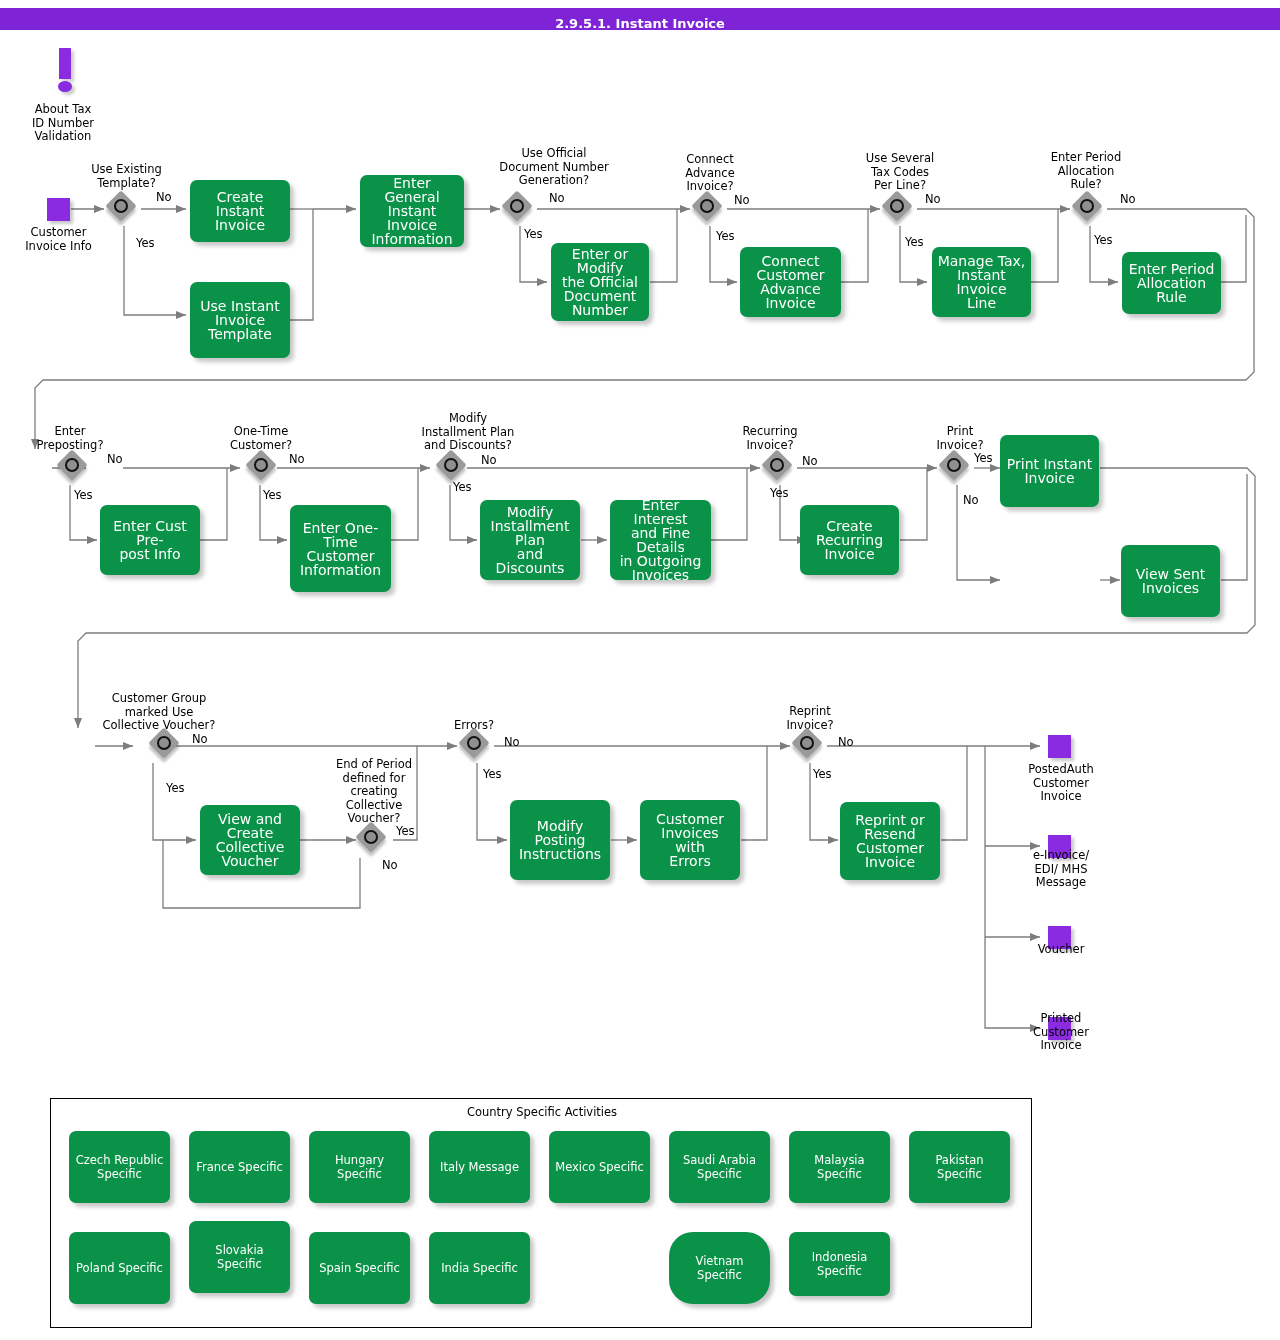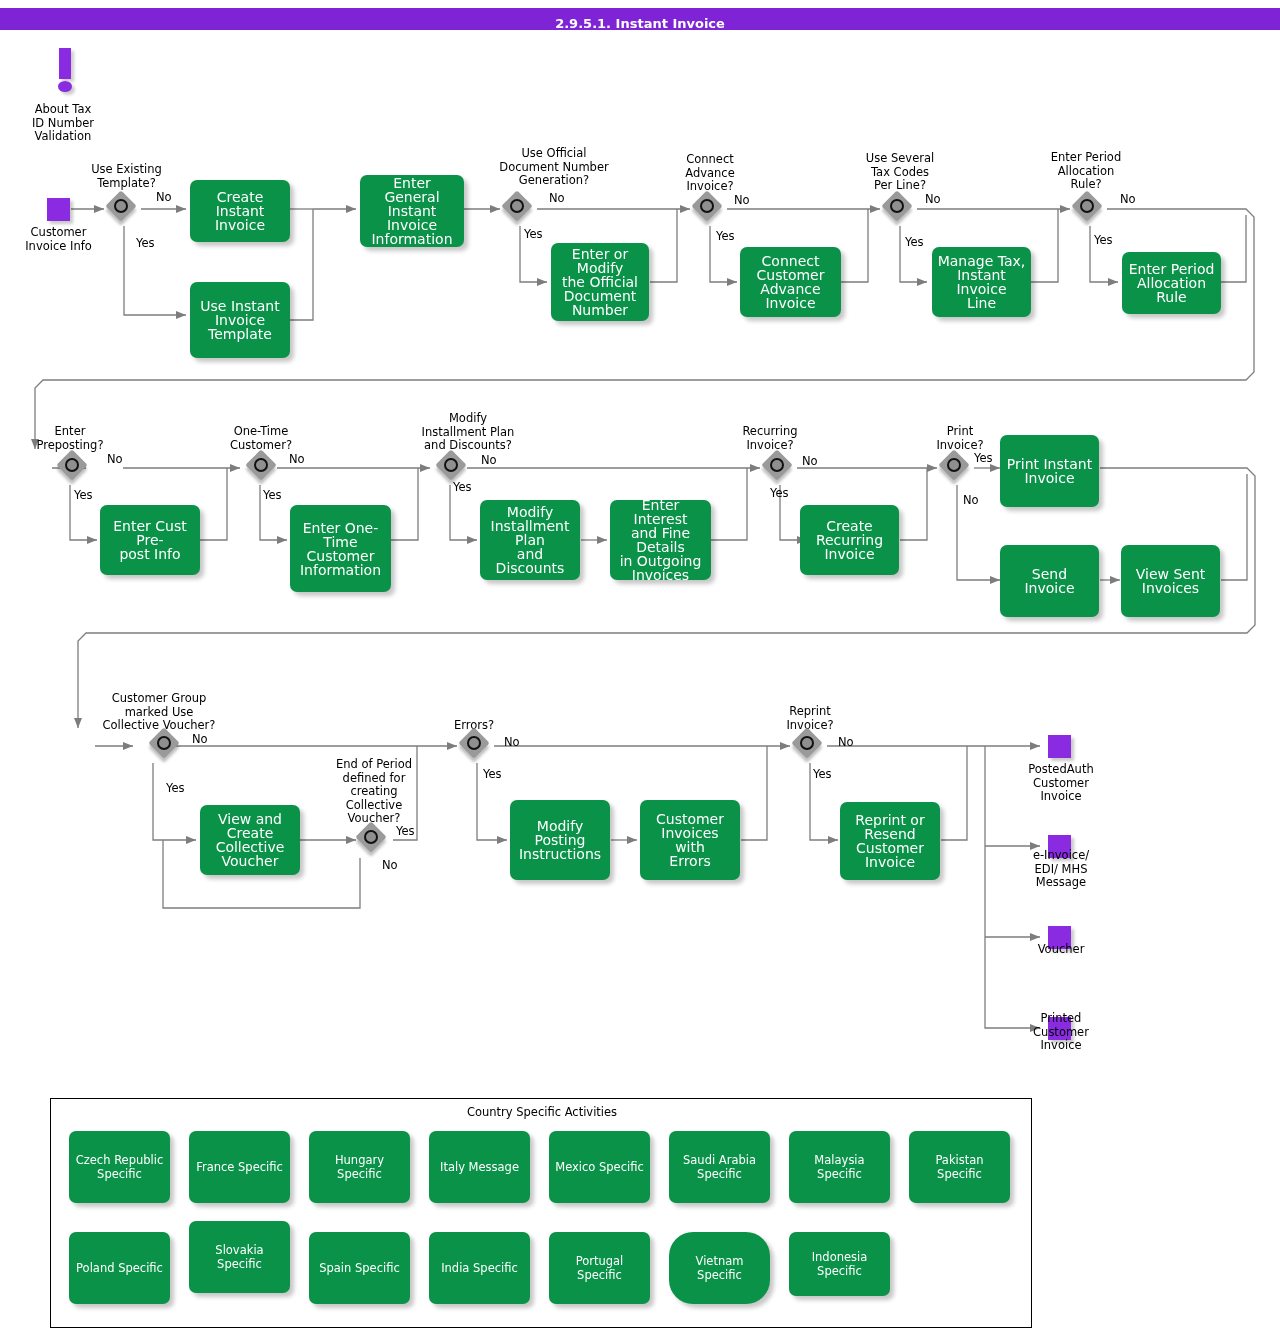--- a/index.html
+++ b/index.html
@@ -222,21 +222,20 @@
   <div class="task" style="left:800px;top:505px;width:99px;height:70px;">Create<br>Recurring<br>Invoice</div>
 
   <div class="lab" style="left:910px;top:425px;width:100px;">Print<br>Invoice?</div>
   <div class="gw" style="left:941px;top:452px;">
     <div class="dia"></div>
     <div class="ring"></div>
   </div>
   <div class="yn" style="left:974px;top:452px;">Yes</div>
   <div class="yn" style="left:963px;top:494px;">No</div>
   <div class="task" style="left:1000px;top:435px;width:99px;height:72px;">Print Instant<br>Invoice</div>
-  <div class="task" style="left:1000px;top:545px;width:99px;height:72px;">Send Invoice</div>
   <div class="task" style="left:1121px;top:545px;width:99px;height:72px;">View Sent<br>Invoices</div>
 
   <div class="lab" style="left:94px;top:692px;width:130px;">Customer Group<br>marked Use<br>Collective Voucher?</div>
   <div class="gw" style="left:151px;top:730px;">
     <div class="dia"></div>
     <div class="ring"></div>
   </div>
   <div class="yn" style="left:192px;top:733px;">No</div>
   <div class="yn" style="left:166px;top:782px;">Yes</div>
   <div class="task" style="left:200px;top:805px;width:100px;height:70px;">View and Create<br>Collective<br>Voucher</div>
@@ -288,18 +287,17 @@
     <div class="ctask" style="left:378px;top:32px;width:101px;height:72px;">Italy Message</div>
     <div class="ctask" style="left:498px;top:32px;width:101px;height:72px;">Mexico Specific</div>
     <div class="ctask" style="left:618px;top:32px;width:101px;height:72px;">Saudi Arabia<br>Specific</div>
     <div class="ctask" style="left:738px;top:32px;width:101px;height:72px;">Malaysia<br>Specific</div>
     <div class="ctask" style="left:858px;top:32px;width:101px;height:72px;">Pakistan Specific</div>
 
     <div class="ctask" style="left:18px;top:133px;width:101px;height:72px;">Poland Specific</div>
     <div class="ctask" style="left:138px;top:122px;width:101px;height:72px;">Slovakia<br>Specific</div>
     <div class="ctask" style="left:258px;top:133px;width:101px;height:72px;">Spain Specific</div>
     <div class="ctask" style="left:378px;top:133px;width:101px;height:72px;">India Specific</div>
-    <div class="ctask" style="left:498px;top:133px;width:101px;height:72px;">Portugal Specific</div>
     <div class="ctask" style="left:618px;top:133px;width:101px;height:72px;border-radius:24px;">Vietnam Specific</div>
     <div class="ctask" style="left:738px;top:133px;width:101px;height:64px;">Indonesia<br>Specific</div>
   </div>
 
 </div>
 
 </body></html>

